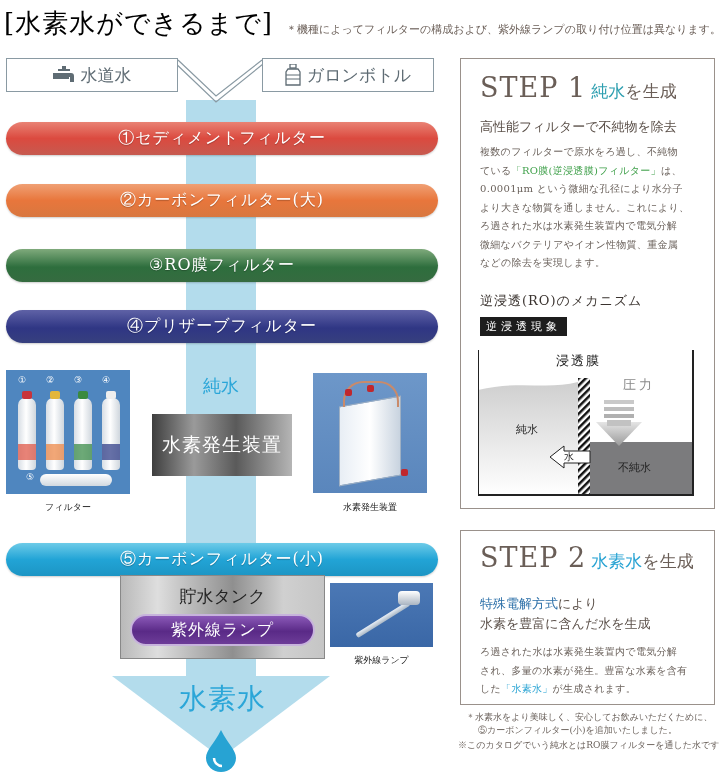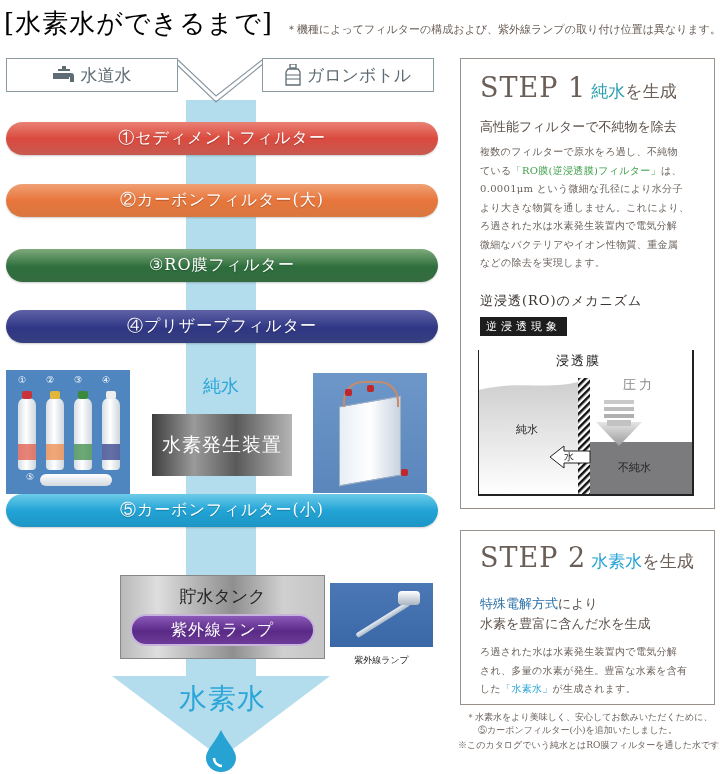--- a/index.html
+++ b/index.html
@@ -20,21 +20,21 @@
   
   .flow-column { left: 186px; top: 100px; width: 70px; height: 580px; background: #b3dcec; }
   .flow-arrow { left: 112px; top: 676px; width: 218px; height: 98px; }
 
   
   .bar { left: 6px; width: 432px; height: 33px; border-radius: 17px; display: flex; align-items: center; justify-content: center; color: #fff; font-size: 16px; letter-spacing: 1px; text-shadow: 0 1px 1px rgba(0,0,0,0.25); box-shadow: 0 1px 2px rgba(0,0,0,0.2); }
   .bar-1 { top: 122px; background: linear-gradient(#e98274 0%, #db4a3f 50%, #c65a50 100%); }
   .bar-2 { top: 184px; background: linear-gradient(#f0a074 0%, #e8763c 50%, #d8773f 100%); }
   .bar-3 { top: 249px; background: linear-gradient(#7faa7c 0%, #2e6e3d 55%, #356b40 100%); }
   .bar-4 { top: 310px; background: linear-gradient(#5f62a6 0%, #2f3684 55%, #37407e 100%); }
-  .bar-5 { top: 494px; background: linear-gradient(#6dcbe8 0%, #22a4d6 50%, #1c95c4 100%); }
+  .bar-5 { top: 543px; background: linear-gradient(#6dcbe8 0%, #22a4d6 50%, #1c95c4 100%); }
 
   
   .photo { background: #4a7fb6; overflow: hidden; }
   .photo-filter { left: 6px; top: 370px; width: 124px; height: 124px; background: #4f86bf; }
   .photo-gen { left: 313px; top: 373px; width: 114px; height: 120px; background: linear-gradient(#6d97c9, #5a86bc); }
   .photo-uv { left: 330px; top: 583px; width: 103px; height: 64px; background: linear-gradient(#4b78b5, #3a67a6); }
   .caption { font-family: Liberation Serif, serif; font-size: 9px; color: #222; text-align: center; white-space: nowrap; }
   .cap-filter { left: 6px; top: 501px; width: 124px; }
   .cap-gen { left: 313px; top: 501px; width: 114px; }
   .cap-uv { left: 330px; top: 654px; width: 103px; }

